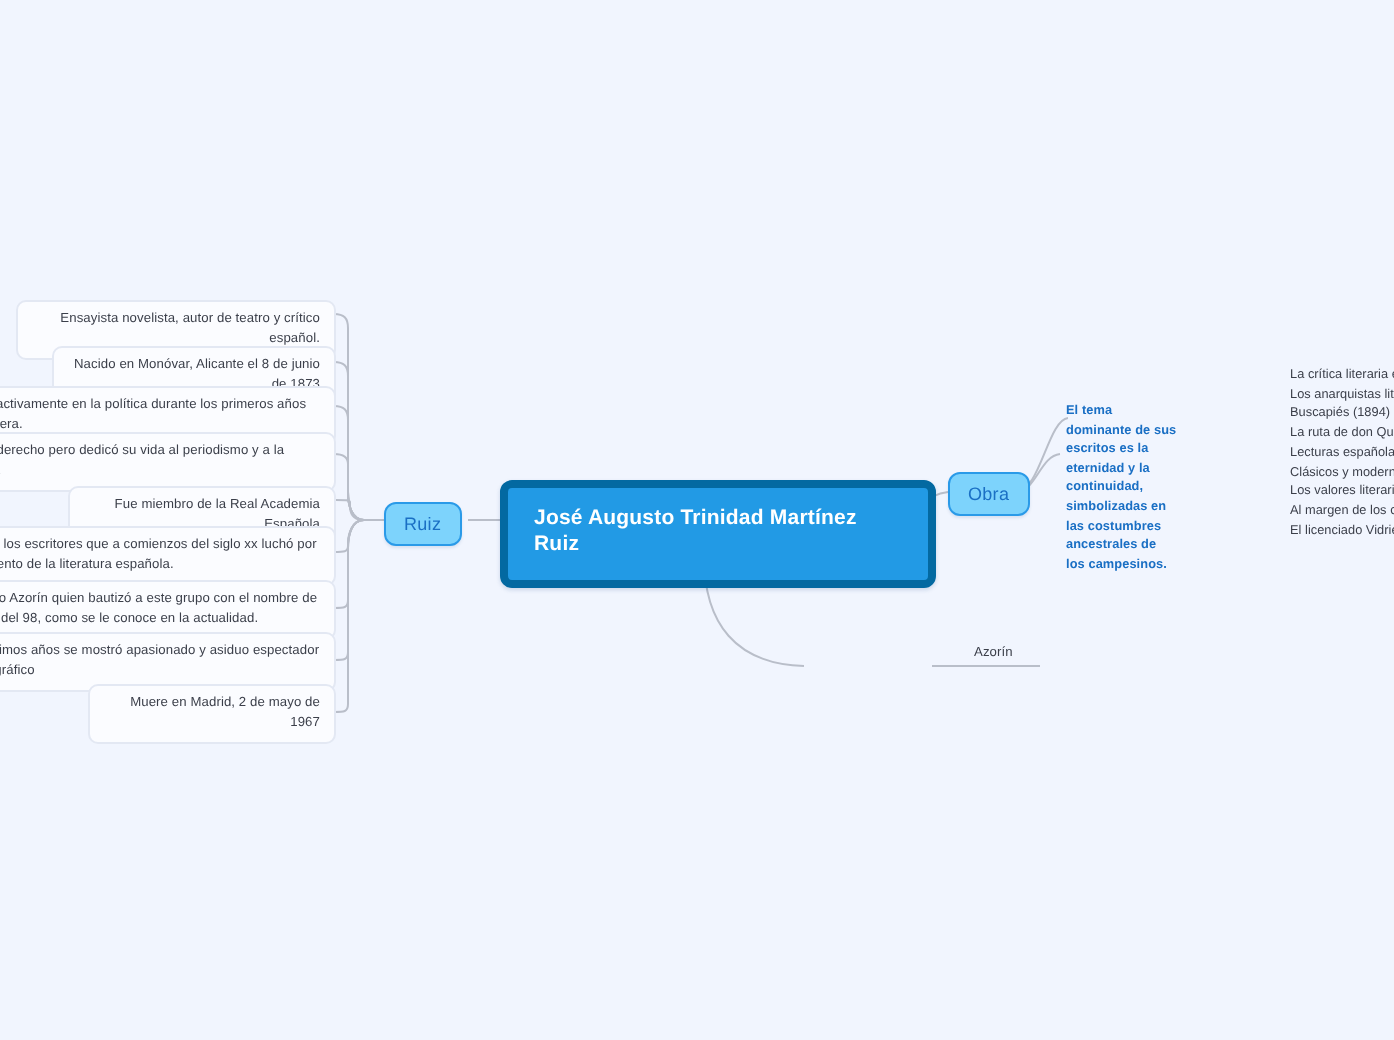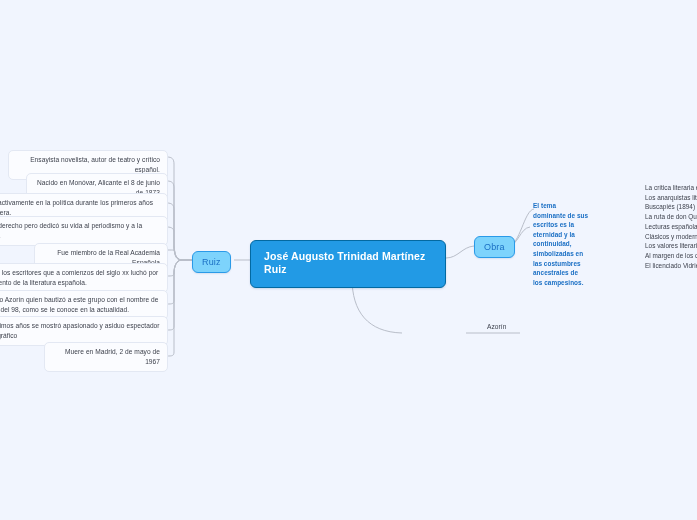--- a/index.html
+++ b/index.html
@@ -27,24 +27,24 @@
     width: 697px;
     height: 520px;
     pointer-events: none;
   }
 
   
   .root-node {
     position: absolute;
     left: 250px;
     top: 240px;
-    width: 196px;
+    width: 218px;
     box-sizing: border-box;
     background: #229ae5;
-    border: 1px solid #0369a1;
+    border: 4px solid #0369a1;
     border-radius: 6px;
     padding: 9px 11px 10px 13px;
     color: #ffffff;
     font-size: 10.5px;
     font-weight: bold;
     line-height: 1.28;
     letter-spacing: 0.1px;
     box-shadow: 0 1px 2px rgba(30,80,140,0.18);
   }
 

